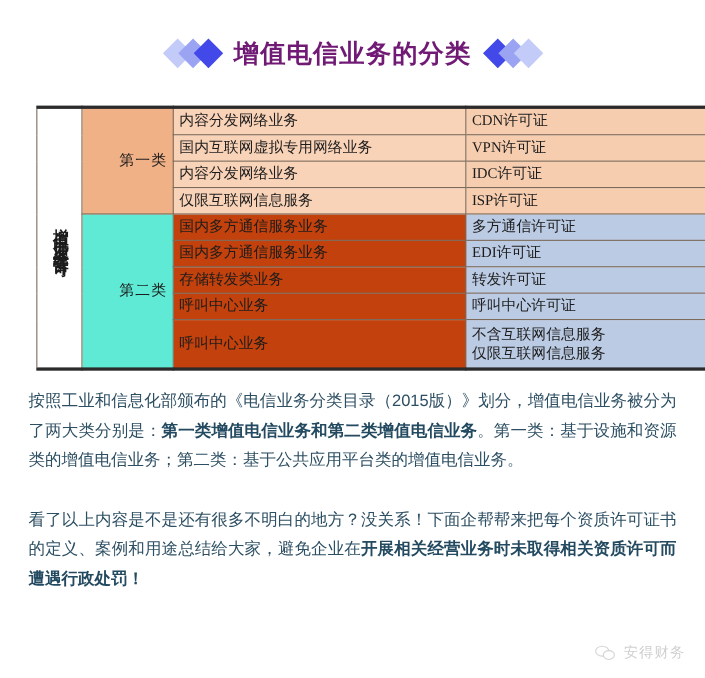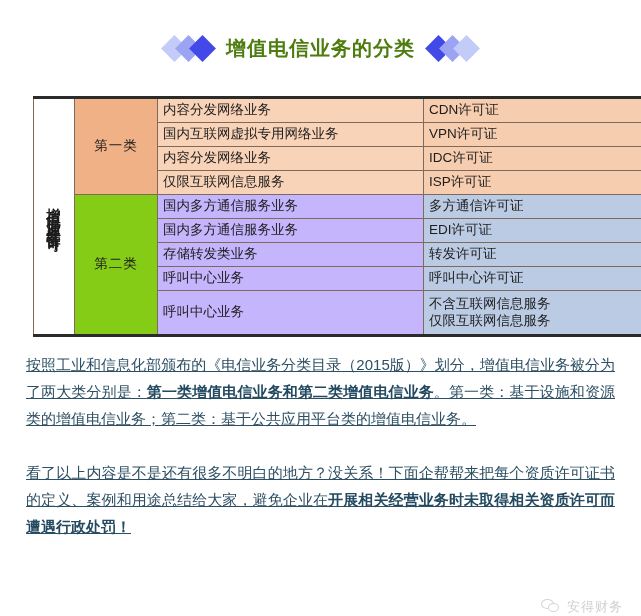--- a/index.html
+++ b/index.html
@@ -18,23 +18,23 @@
 
   
   .title-wrap {
     height: 96px;
     display: flex;
     align-items: center;
     justify-content: center;
     gap: 14px;
   }
   .title-text {
-    font-size: 20px;
+    font-size: 23px;
     font-weight: bold;
-    color: #4d7c0f;
+    color: #701a75;
     letter-spacing: 1px;
     white-space: nowrap;
   }
   .diamonds {
     display: flex;
     align-items: center;
   }
   .dia {
     width: 19px;
     height: 19px;
@@ -59,20 +59,21 @@
     border-bottom: 3px solid #2b2b2b;
   }
   table.cls td {
     border: 1px solid #7d6a5a;
     font-size: 13.5px;
     padding: 1px 5px;
     height: 21px;
     line-height: 1.25;
     vertical-align: middle;
     color: #1c1c1c;
+    font-family: Liberation Serif, serif;
   }
   
   td.vcol {
     width: 30px;
     background: #ffffff;
     border-left: 3px solid #2b2b2b;
     border-right: 2px solid #2b2b2b;
     border-top: none;
     border-bottom: none;
     padding: 0;
@@ -86,71 +87,70 @@
     font-size: 14px;
     letter-spacing: 3.5px;
     line-height: 1;
     color: #1c1c1c;
     display: inline-block;
     height: 100%;
   }
   
   td.cat {
     width: 72px;
-    text-align: center;
+    text-align: right;
     color: #ffffff;
     font-size: 14px;
     letter-spacing: 1px;
     border-top: none;
     border-bottom: none;
     border-left: none;
   }
   td.cat.c1 { background: #f0b187; }
-  td.cat.c2 { background: #84cc16; }
+  td.cat.c2 { background: #5eead4; }
 
   td.biz {
     width: 255px;
     text-align: left;
   }
   td.lic {
     width: 220px;
     text-align: left;
     border-right: 3px solid #2b2b2b;
   }
 
   tr.r1 td.biz { background: #f9d3b8; }
   tr.r1 td.lic { background: #f7cdb0; }
-  tr.r2 td.biz { background: #c4b5fd; }
+  tr.r2 td.biz { background: #c2410c; }
   tr.r2 td.lic { background: #bccbe4; }
 
   tr.tall td { height: 41px; }
   .two-line { line-height: 1.45; }
 
   
   .body-wrap {
     margin: 14px 26px 0 26px;
-    text-decoration: underline;
   }
   p.para {
     margin: 0 0 0 0;
     font-size: 15px;
     line-height: 27px;
     color: #2d4f63;
     text-align: justify;
   }
   p.para + p.para { margin-top: 27px; }
   .em { font-weight: bold; color: #234a60; }
 
   
   .footer {
     position: absolute;
     right: 18px;
-    bottom: 0;
+    bottom: 14px;
     display: flex;
-    align-items: flex-start;
+    align-items: flex-end;
     gap: 7px;
     opacity: 0.42;
   }
   .wc-icon {
     width: 19px;
     height: 16px;
     position: relative;
   }
   .wc-icon .b1, .wc-icon .b2 {
     position: absolute;

